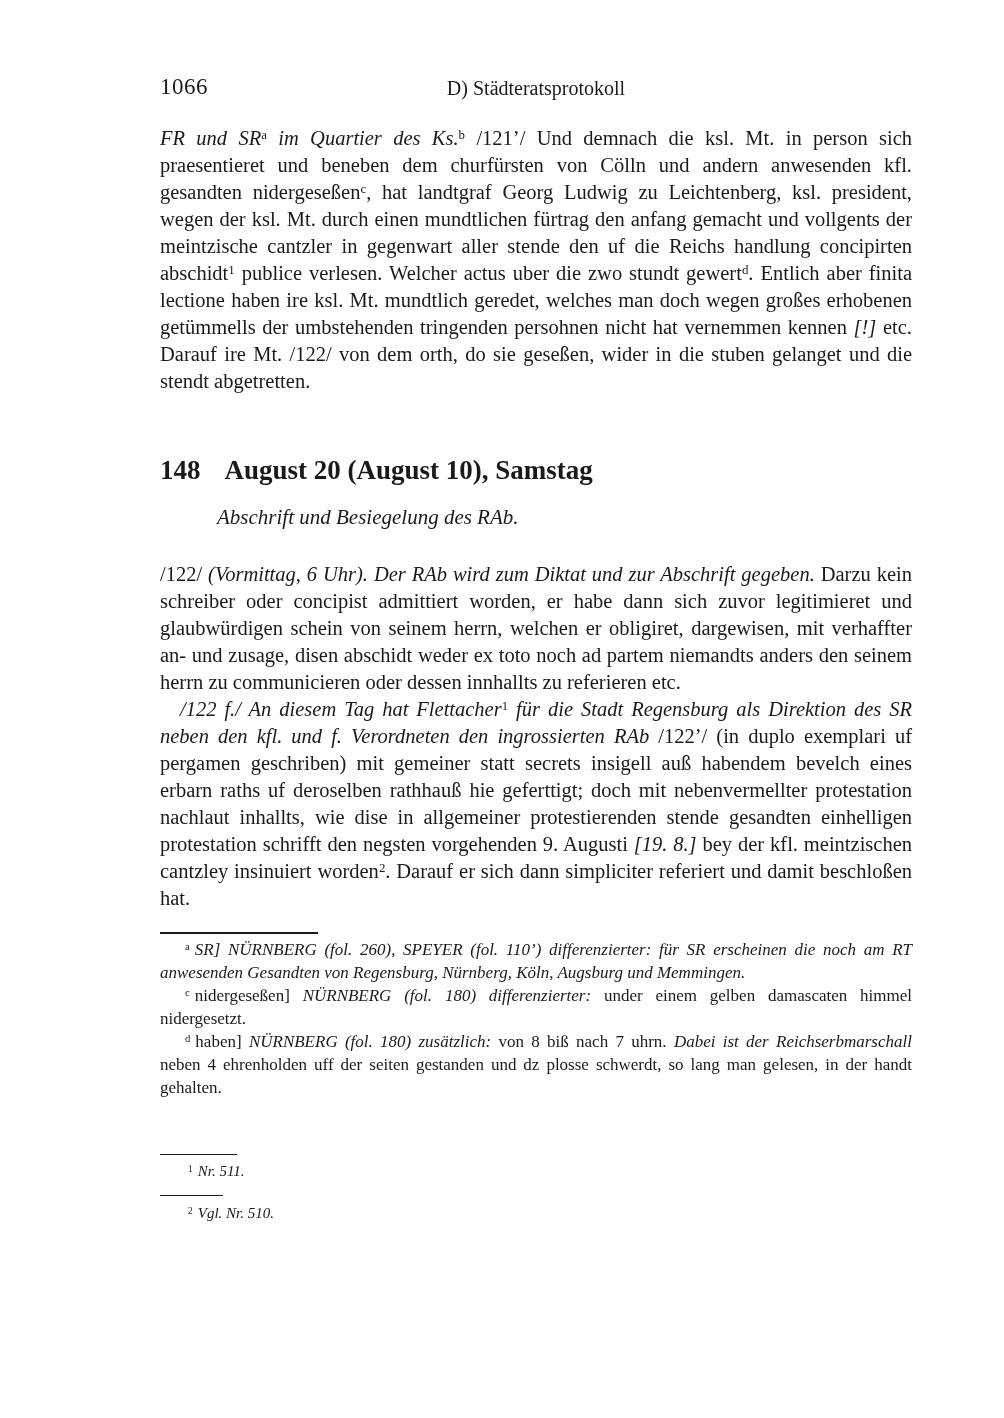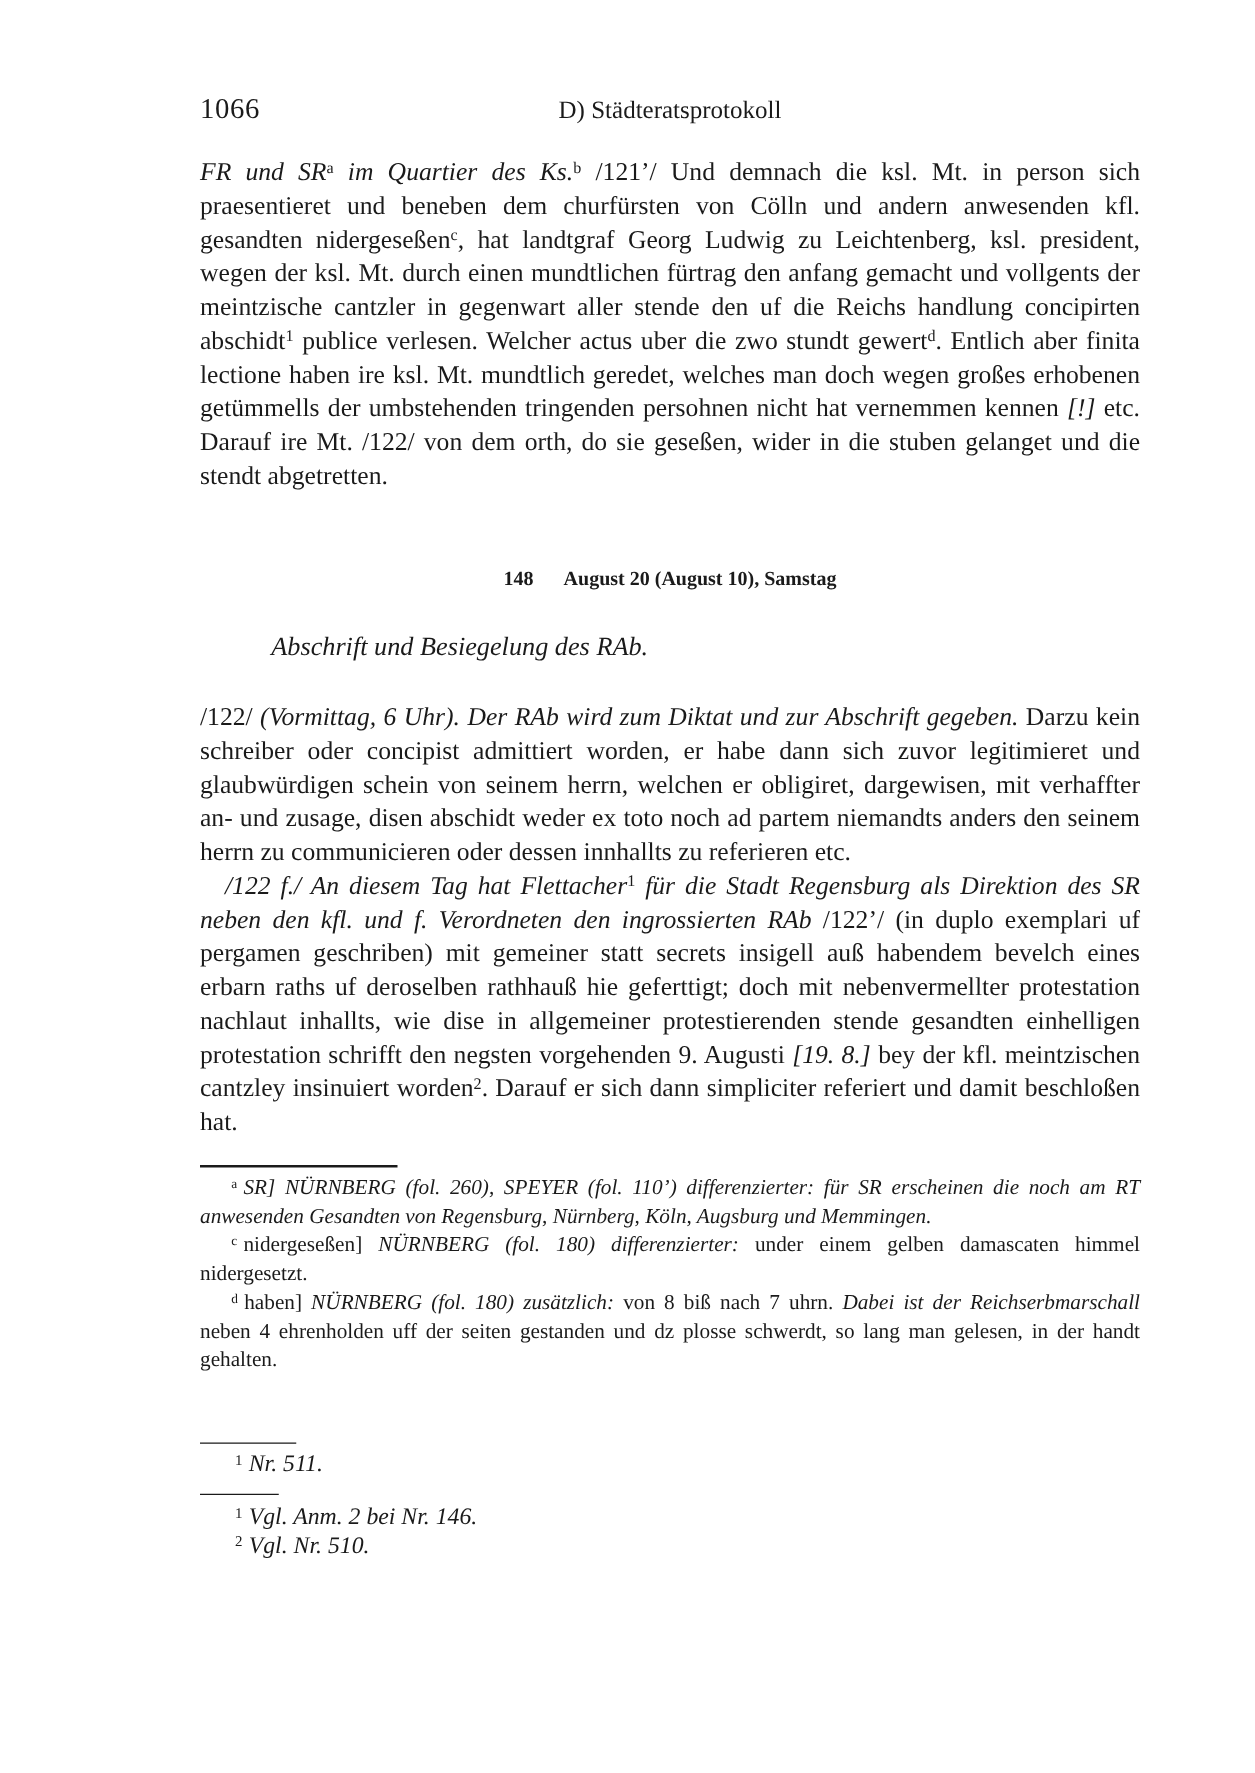--- a/index.html
+++ b/index.html
@@ -17,39 +17,39 @@
   .header-row{top:74px;height:30px;}
   .pagenum{position:absolute;left:0;top:0;font-size:23px;letter-spacing:0.5px;}
   .runtitle{display:block;text-align:center;font-size:20px;margin-top:3px;}
   
   .main{font-size:20.5px;line-height:27px;text-align:justify;margin-top:11px;}
   .main p{margin:0;}
   .main p.ind{text-indent:20px;}
   #entry147{top:114px;}
   #entry148{top:550px;}
   
-  .heading{top:455px;font-weight:bold;font-size:16px;text-align:center;}
+  .heading{top:455px;font-weight:bold;font-size:27px;}
   .secnum{margin-right:24px;}
   
   .subtitle{top:505px;font-size:21px;padding-left:57px;}
   
   .it{font-style:italic;}
   sup{font-size:63%;line-height:0;position:relative;top:-0.45em;vertical-align:baseline;}
   sup.mk{margin-right:5px;}
   
   .apprule{top:932px;width:158px;border-top:2px solid #1a1a1a;}
   .apparatus{top:938px;font-size:17px;line-height:23px;text-align:justify;}
   .apparatus p{margin:0;text-indent:25px;}
   
   .noterule{border-top:1.5px solid #1a1a1a;}
   .notes1{top:1154px;}
   .notes2{top:1195px;}
   .notes1 .noterule{width:77px;}
   .notes2 .noterule{width:63px;}
-  .notesbox{font-size:19px;line-height:23px;}
+  .notesbox{font-size:15px;line-height:23px;}
   .notesbox p{margin:0;text-indent:28px;}
   .notes1 .notesbox{margin-top:5px;}
   .notes2 .notesbox{margin-top:6px;}
 </style>
 </head>
 <body>
 
 <div class="page">
 
   <div class="col header-row">
@@ -85,18 +85,17 @@
   <div class="col notes1">
     <div class="noterule"></div>
     <div class="notesbox">
         <p><sup class="mk">1</sup><span class="it">Nr. 511.</span></p>
       </div>
   </div>
 
   <div class="col notes2">
     <div class="noterule"></div>
     <div class="notesbox">
-        <p><sup class="mk">1</sup><span class="it">Vgl. Anm. 2 bei Nr. 146.</span></p>
         <p><sup class="mk">2</sup><span class="it">Vgl. Nr. 510.</span></p>
       </div>
   </div>
 
 </div>
 
 </body></html>

